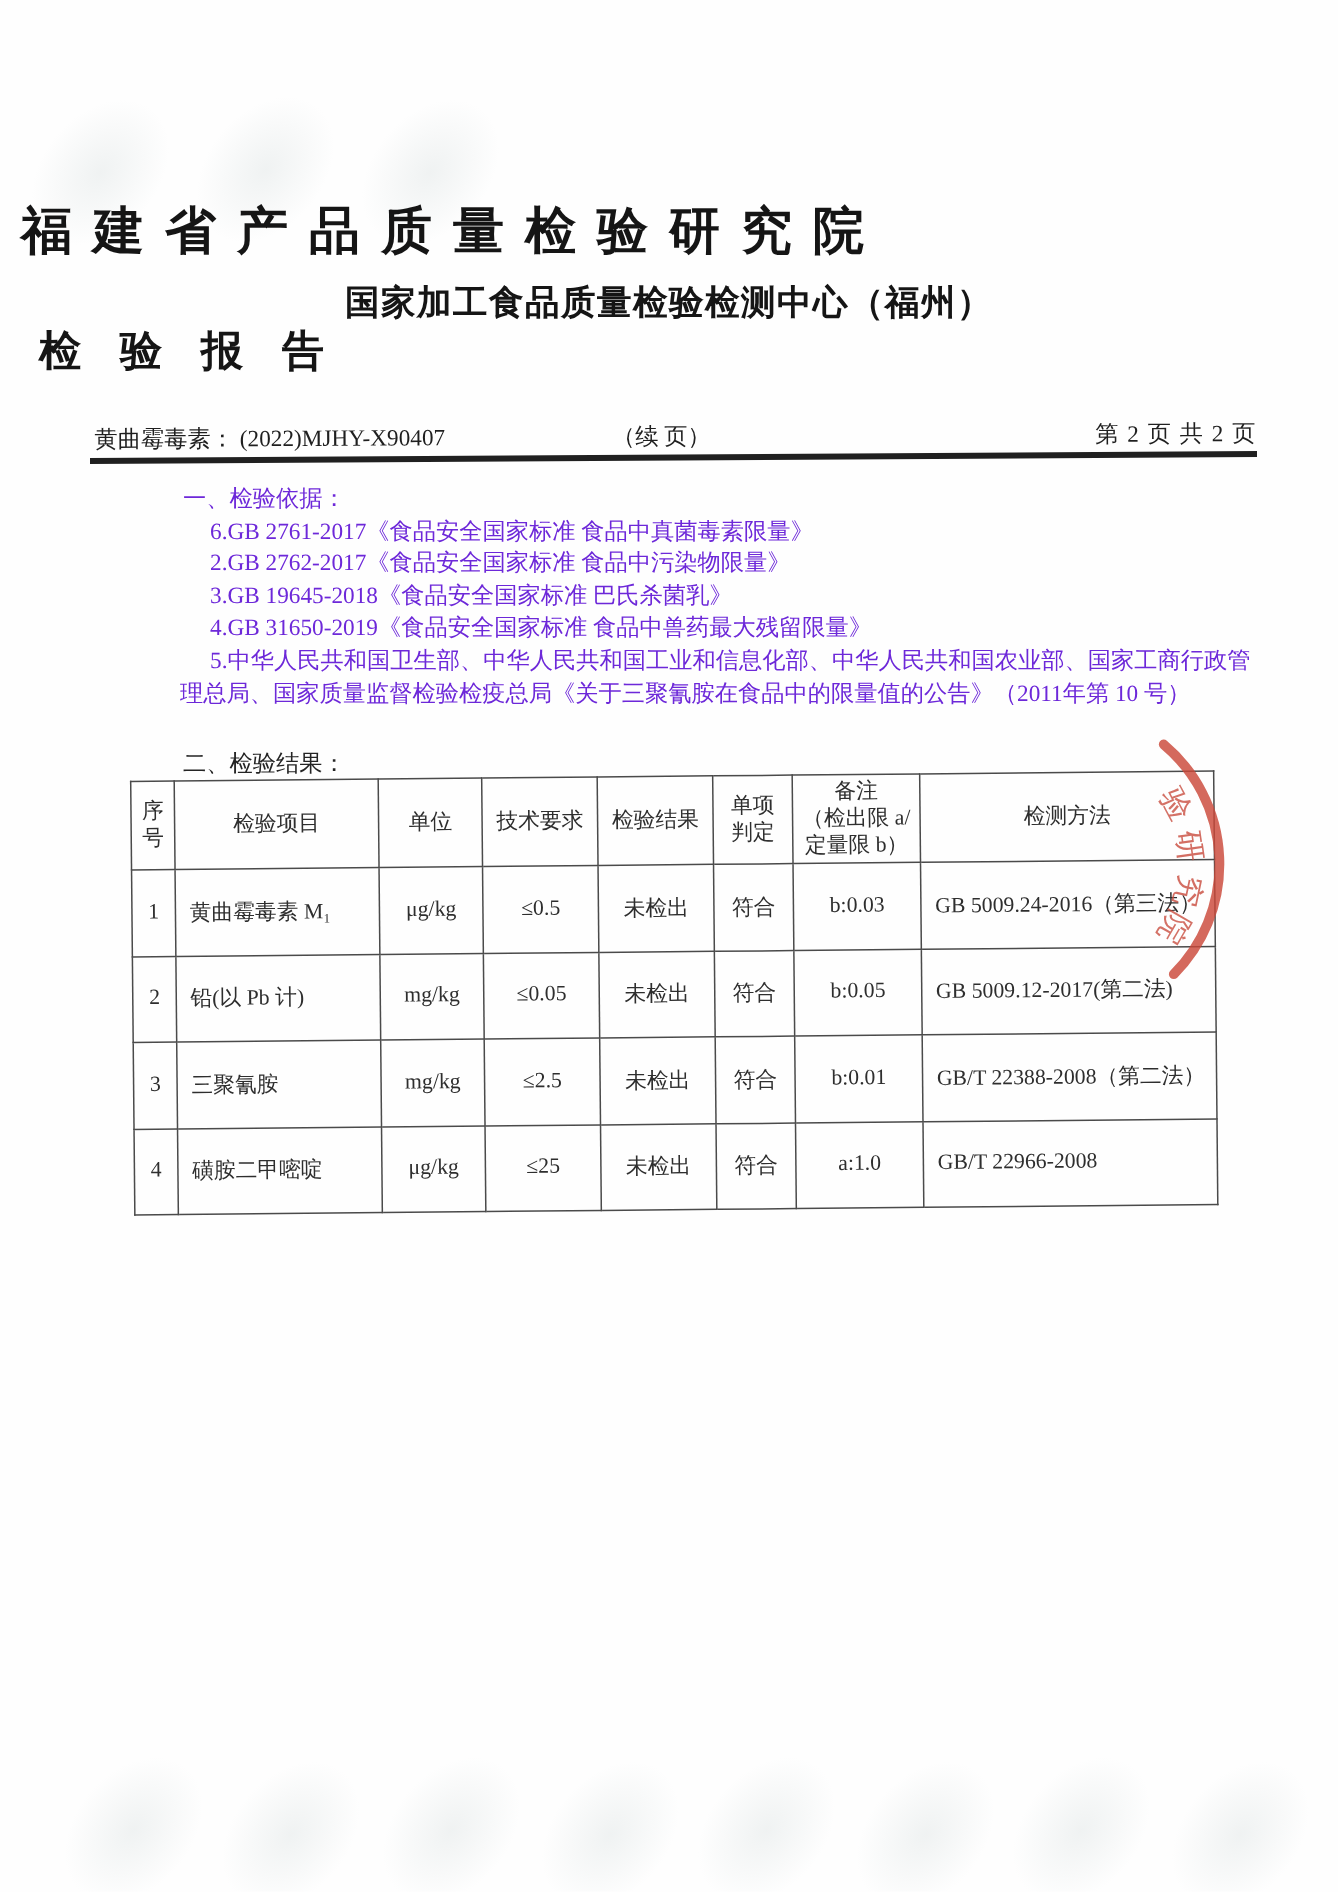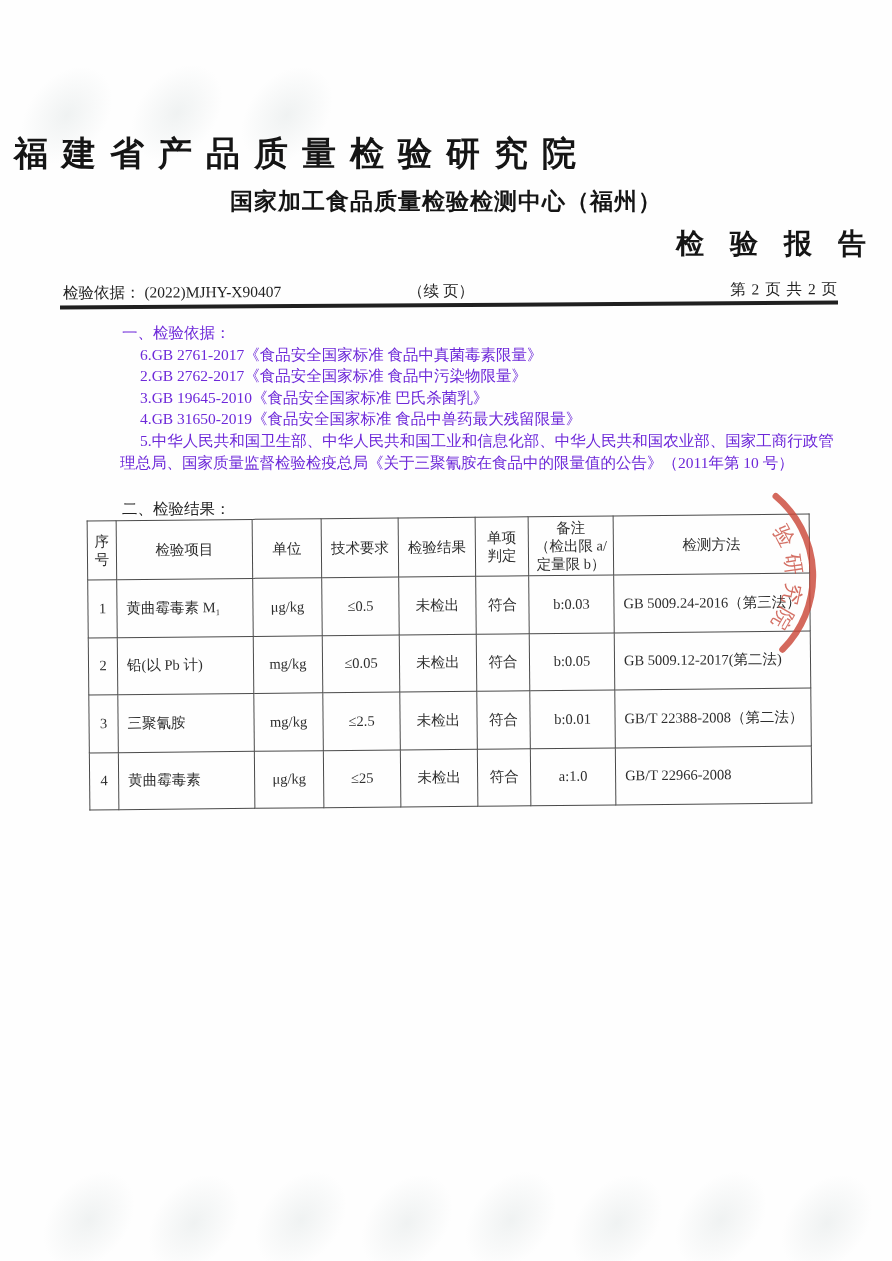--- a/index.html
+++ b/index.html
@@ -26,22 +26,22 @@
     position: absolute; top: 131px; left: 0; width: 100%;
     text-align: left; font-size: 34px; font-weight: bold;
     letter-spacing: 14px; text-indent: 14px; color: #151515;
   }
   .sub-title {
     position: absolute; top: 186px; left: 0; width: 100%;
     text-align: center; font-size: 23px; font-weight: bold;
     letter-spacing: 1px; color: #151515;
   }
   .report-title {
-    position: absolute; top: 225px; left: 0; width: 100%;
-    text-align: right; font-size: 28px; font-weight: bold;
+    position: absolute; top: 215px; left: 0; width: 100%;
+    text-align: left; font-size: 28px; font-weight: bold;
     letter-spacing: 26px; text-indent: 26px; color: #151515;
   }
 
   .meta-row {
     position: absolute; top: 281px; left: 63px; width: 775px;
     display: flex; align-items: baseline;
     font-size: 15.5px; transform: rotate(-0.3deg);
   }
   .meta-left { white-space: nowrap; }
   .meta-center { position: absolute; left: 345px; }
@@ -104,34 +104,34 @@
   <div class="wm" style="left:578px; top:1168px;"></div>
   <div class="wm" style="left:682px; top:1165px;"></div>
   <div class="wm" style="left:788px; top:1168px;"></div>
 
   <div class="org-title">福建省产品质量检验研究院</div>
   <div class="sub-title">国家加工食品质量检验检测中心（福州）</div>
   <div class="report-title">检验报告</div>
 
   <div class="meta-row">
     <span class="meta-left">
-      <span>检验依据：</span>
+      <span>黄曲霉毒素：</span>
       <span>(2022)MJHY-X90407</span>
     </span>
     <span class="meta-center">（续 页）</span>
     <span class="meta-right">第 2 页  共 2 页</span>
   </div>
 
   <div class="rule"></div>
 
   <div class="basis">
     <div class="basis-heading">一、检验依据：</div>
     <div class="basis-item">6.GB 2761-2017《食品安全国家标准 食品中真菌毒素限量》</div>
     <div class="basis-item">2.GB 2762-2017《食品安全国家标准 食品中污染物限量》</div>
-    <div class="basis-item">3.GB 19645-2010《食品安全国家标准 巴氏杀菌乳》</div>
+    <div class="basis-item">3.GB 19645-2018《食品安全国家标准 巴氏杀菌乳》</div>
     <div class="basis-item">4.GB 31650-2019《食品安全国家标准 食品中兽药最大残留限量》</div>
     <div class="basis-item">5.中华人民共和国卫生部、中华人民共和国工业和信息化部、中华人民共和国农业部、国家工商行政管理总局、国家质量监督检验检疫总局《关于三聚氰胺在食品中的限量值的公告》（2011年第 10 号）</div>
   </div>
 
   <div class="results-heading">二、检验结果：</div>
 
   <table class="results-table">
     <colgroup>
       <col style="width:29px">
         <col style="width:136px">
@@ -184,21 +184,21 @@
         <td class="al">三聚氰胺</td>
         <td>mg/kg</td>
         <td>≤2.5</td>
         <td>未检出</td>
         <td>符合</td>
         <td>b:0.01</td>
         <td class="al">GB/T 22388-2008（第二法）</td>
       </tr>
       <tr>
         <td>4</td>
-        <td class="al">黄曲霉毒素</td>
+        <td class="al">磺胺二甲嘧啶</td>
         <td>μg/kg</td>
         <td>≤25</td>
         <td>未检出</td>
         <td>符合</td>
         <td>a:1.0</td>
         <td class="al">GB/T 22966-2008</td>
       </tr>
     </tbody>
   </table>
 

